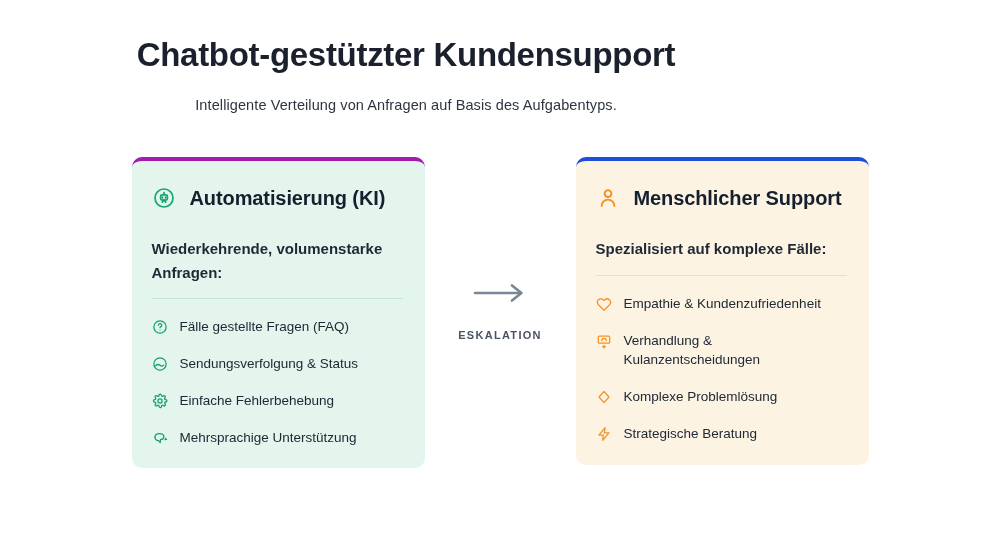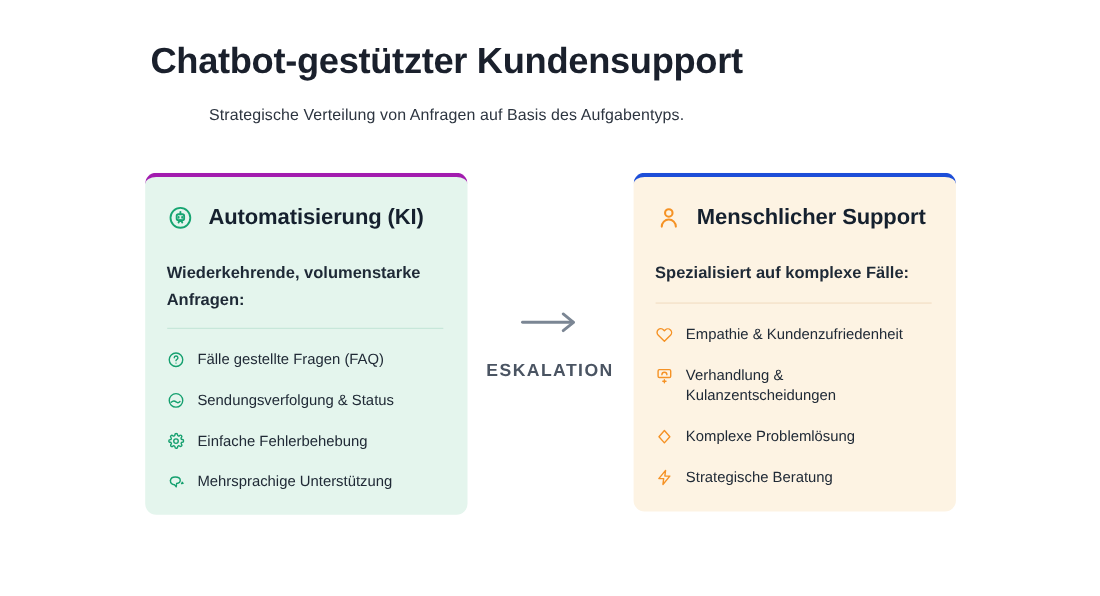--- a/index.html
+++ b/index.html
@@ -84,21 +84,21 @@
     align-items: center;
     justify-content: flex-start;
     padding-top: 125px;
     box-sizing: border-box;
   }
   .arrow-icon {
     display: block;
   }
   .arrow-label {
     margin-top: 25px;
-    font-size: 16px;
+    font-size: 11px;
     font-weight: bold;
     letter-spacing: 1.3px;
     color: #4a5462;
     text-transform: uppercase;
     text-align: center;
   }
 
   
   .card-head {
     display: flex;
@@ -172,21 +172,21 @@
 
   svg { display: block; }
 </style>
 </head>
 <body>
 
 <div class="page">
 
   <div class="header">
     <h1 class="page-title">Chatbot-gestützter Kundensupport</h1>
-    <p class="page-subtitle">Strategische Verteilung von Anfragen auf Basis des Aufgabentyps.</p>
+    <p class="page-subtitle">Intelligente Verteilung von Anfragen auf Basis des Aufgabentyps.</p>
   </div>
 
   <div class="columns">
 
     <div class="card left">
       <div class="card-head">
         <span class="card-head-icon">
           <svg width="24" height="24" viewBox="0 0 24 24" fill="none" stroke="#16a571" stroke-width="1.7" stroke-linecap="round" stroke-linejoin="round">
             <circle cx="12" cy="12" r="9"></circle>
             <path d="M12 6.6 V8.6"></path>

